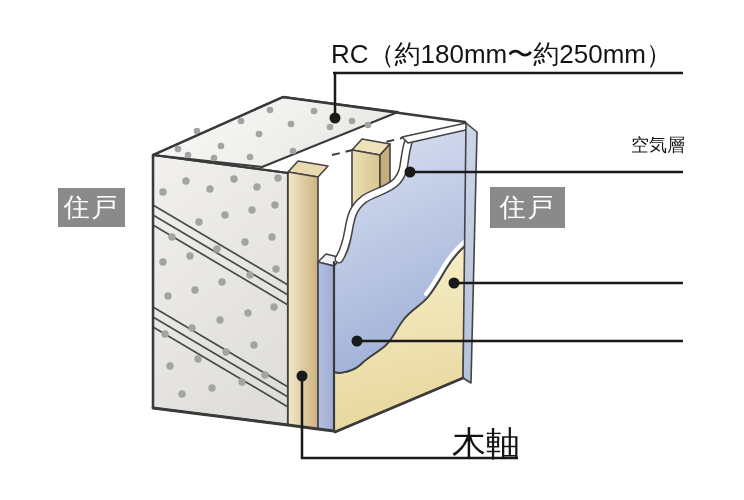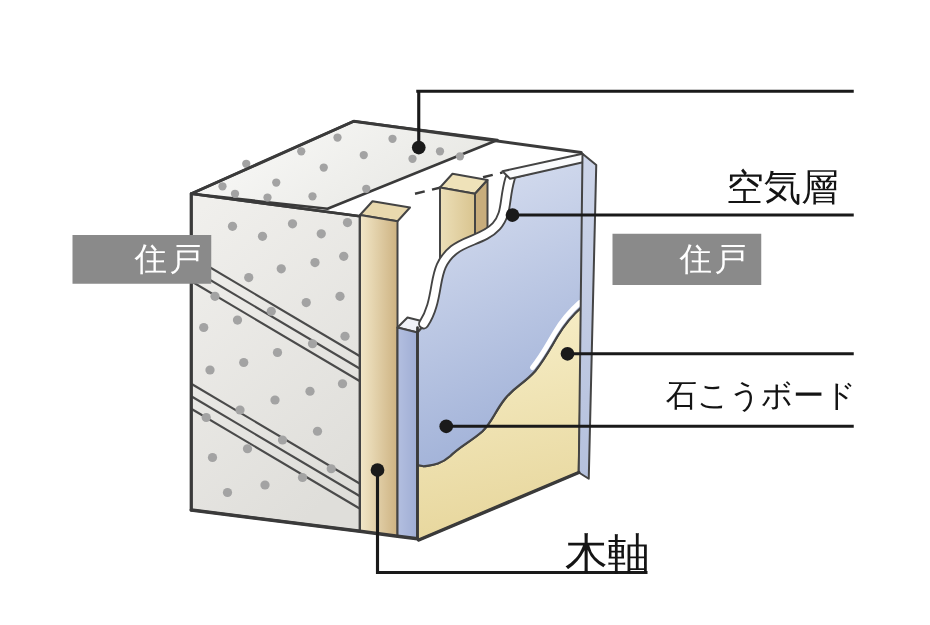--- a/index.html
+++ b/index.html
@@ -1,26 +1,26 @@
 <!DOCTYPE html>
 <html><head>
 <meta charset="utf-8">
 <style>
   html,body{margin:0;padding:0;background:#fff;}
   #stage{position:relative;width:744px;height:500px;background:#fff;overflow:hidden;
          font-family:"Liberation Sans","DejaVu Sans",sans-serif;}
   #art{position:absolute;left:0;top:0;}
   .lbl{position:absolute;color:#141414;white-space:nowrap;font-weight:500;line-height:1;}
   .lbl-rc{left:331px;top:41px;font-size:26px;}
-  .lbl-air{right:73px;top:136px;font-size:30px;}
+  .lbl-air{right:59px;top:136px;font-size:18px;}
   .lbl-vinyl{right:59px;top:247px;font-size:25px;}
   .lbl-gypsum{right:59px;top:305px;font-size:25px;}
   .lbl-wood{left:452px;top:426px;font-size:34px;}
   .badge{position:absolute;background:#8a8a8a;color:#ffffff;display:flex;align-items:center;
-         justify-content:center;font-size:26px;letter-spacing:2px;font-weight:500;padding-left:44px;}
+         justify-content:center;font-size:26px;letter-spacing:2px;font-weight:500;}
   .badge-left{left:58px;top:188px;width:67px;height:39px;}
   .badge-right{left:490px;top:187px;width:75px;height:41px;}
 </style>
 </head>
 <body>
 
 <div id="stage">
 
   <svg id="art" width="744" height="500" viewBox="0 0 744 500">
     <defs>
@@ -185,20 +185,20 @@
     </g>
     <g fill="#1a1a1a">
       <circle cx="335" cy="118" r="5.5"></circle>
       <circle cx="410" cy="172" r="5.5"></circle>
       <circle cx="454" cy="283" r="5.5"></circle>
       <circle cx="357" cy="341" r="5.5"></circle>
       <circle cx="302" cy="376" r="5.5"></circle>
     </g>
   </svg>
 
+  <div class="lbl lbl-rc">RC（約180mm〜約250mm）</div>
   <div class="lbl lbl-air">空気層</div>
-  <div class="lbl lbl-gypsum">石こうボード</div>
   <div class="lbl lbl-wood">木軸</div>
 
   <div class="badge badge-left">住戸</div>
   <div class="badge badge-right">住戸</div>
 
 </div>
 
 </body></html>

